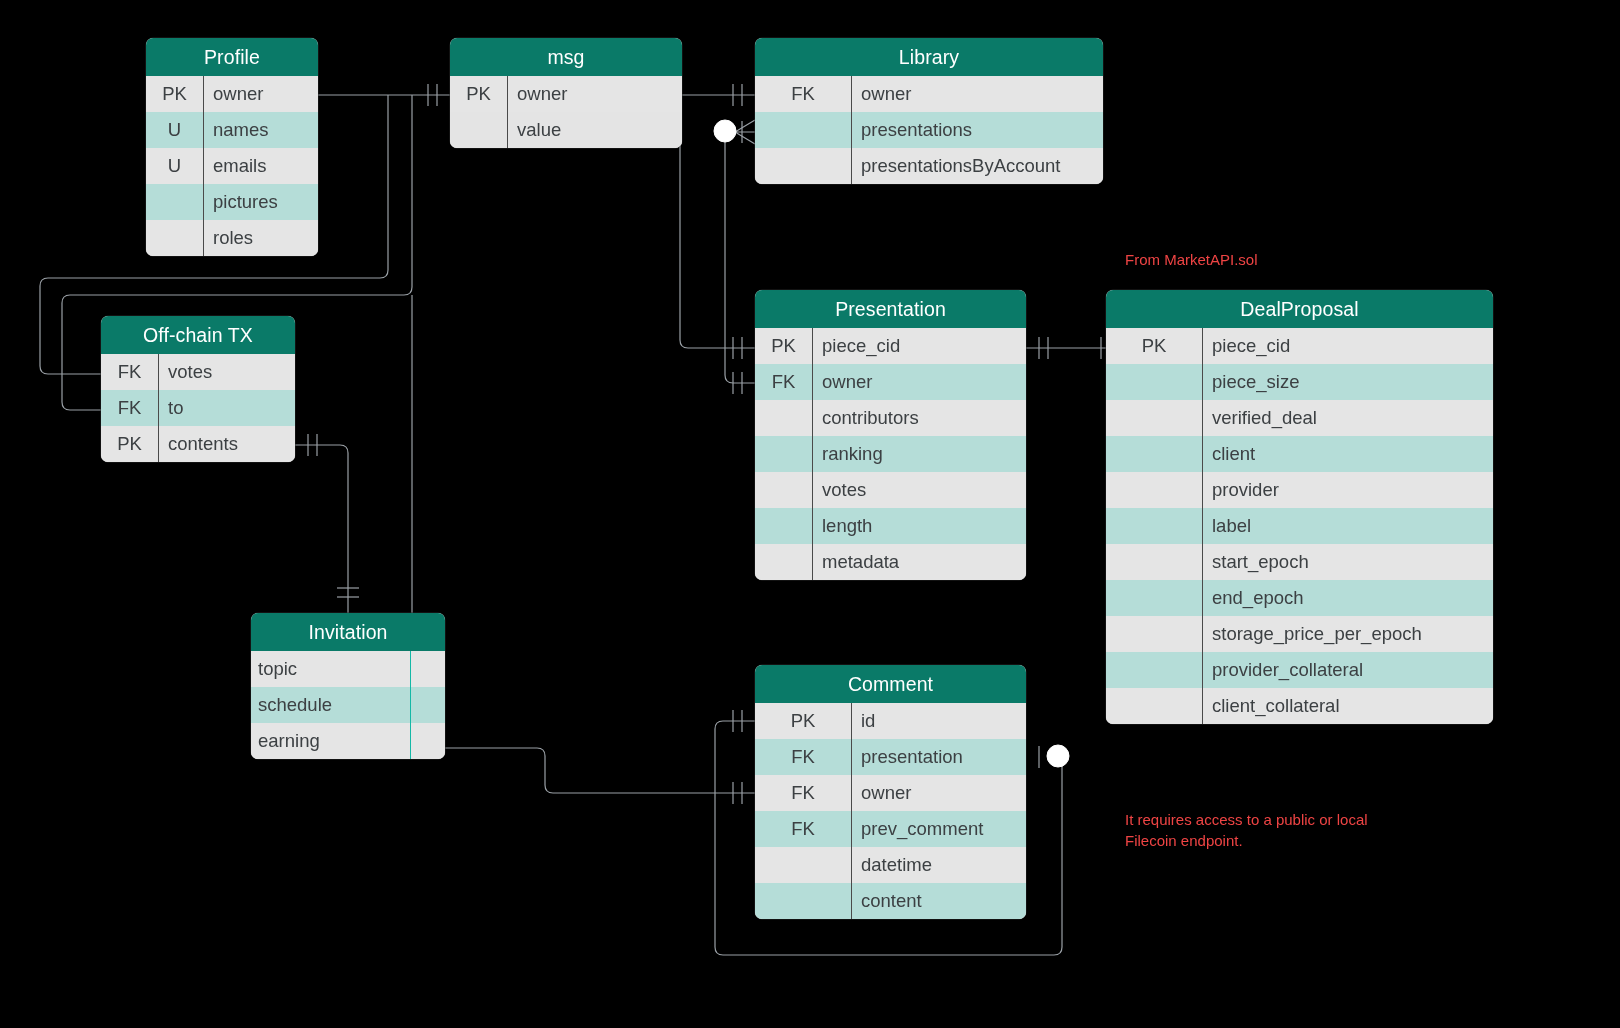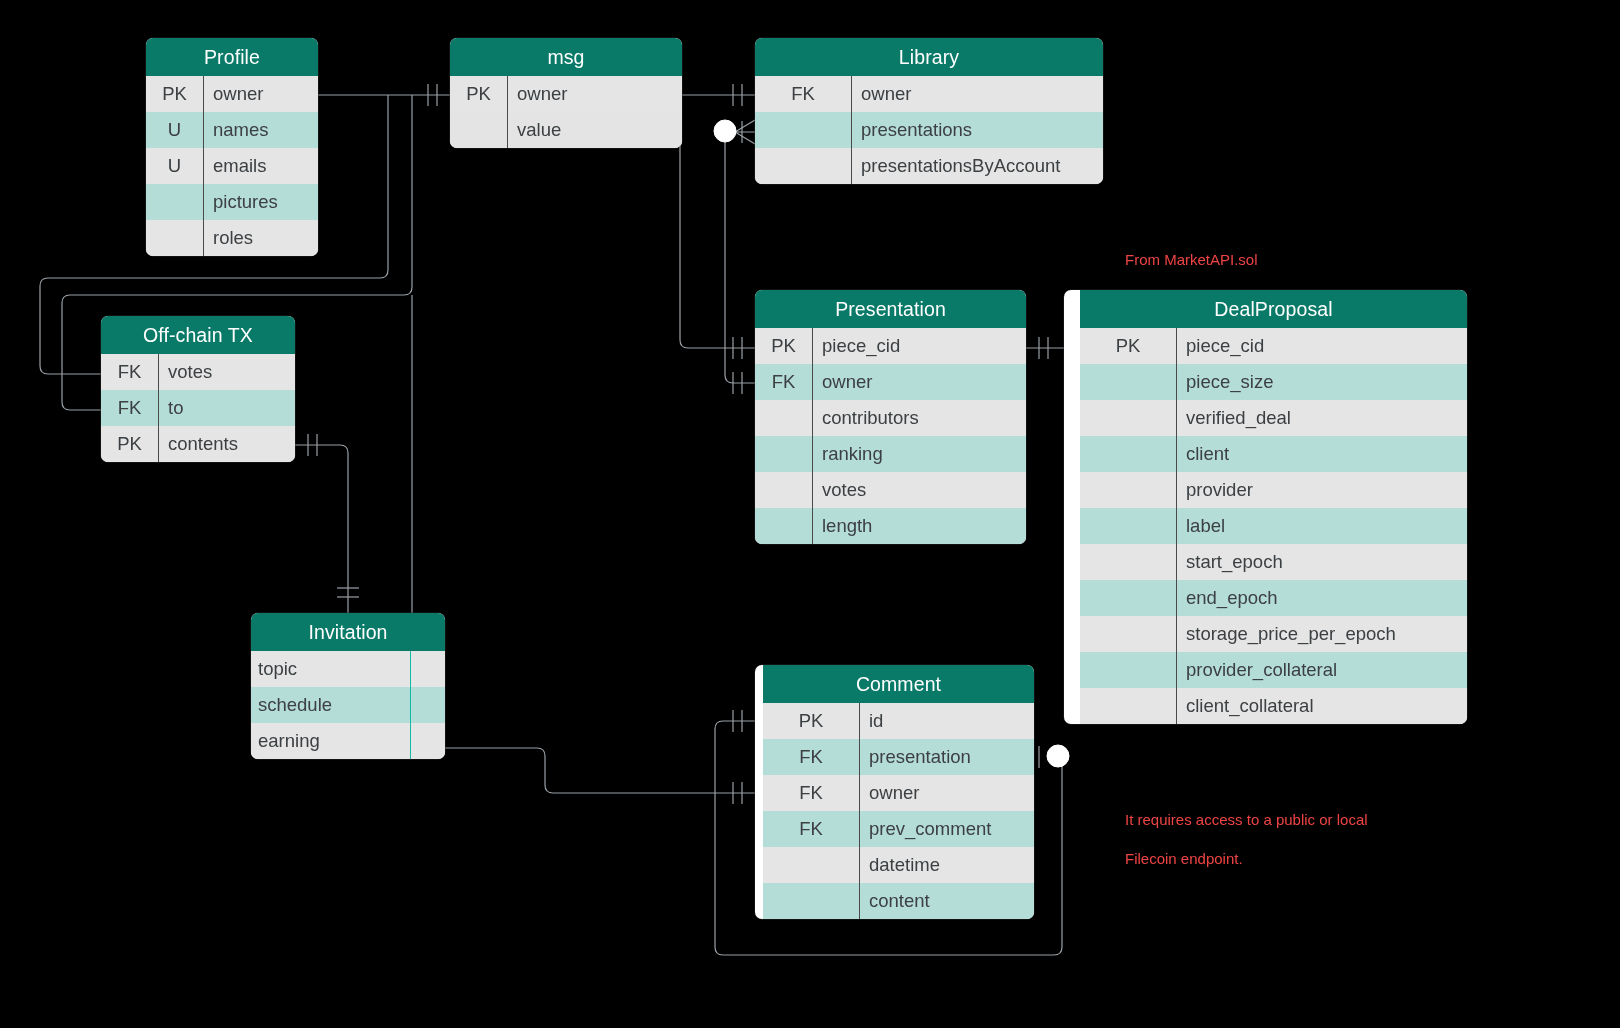--- a/index.html
+++ b/index.html
@@ -254,22 +254,26 @@
         <div class="attr-name">ranking</div>
       </div>
       <div class="attr-row">
         <div class="attr-key"></div>
         <div class="attr-name">votes</div>
       </div>
       <div class="attr-row alt">
         <div class="attr-key"></div>
         <div class="attr-name">length</div>
       </div>
-    </div>
-    <div class="entity" style="left: 1064px; top: 290px; width: 387px; padding-left: 16px;">
+      <div class="attr-row">
+        <div class="attr-key"></div>
+        <div class="attr-name">metadata</div>
+      </div>
+    </div>
+    <div class="entity" style="left: 1106px; top: 290px; width: 387px;">
       <div class="entity-title">DealProposal</div>
       <div class="attr-row">
         <div class="attr-key" style="flex-basis: 97px; width: 97px;">PK</div>
         <div class="attr-name">piece_cid</div>
       </div>
       <div class="attr-row alt">
         <div class="attr-key" style="flex-basis: 97px; width: 97px;"></div>
         <div class="attr-name">piece_size</div>
       </div>
       <div class="attr-row">
@@ -317,21 +321,21 @@
       </div>
       <div class="attr-row alt">
         <div class="attr-name">schedule</div>
         <div class="attr-key"></div>
       </div>
       <div class="attr-row">
         <div class="attr-name">earning</div>
         <div class="attr-key"></div>
       </div>
     </div>
-    <div class="entity" style="left: 755px; top: 665px; width: 271px; padding-left: 8px;">
+    <div class="entity" style="left: 755px; top: 665px; width: 271px;">
       <div class="entity-title">Comment</div>
       <div class="attr-row">
         <div class="attr-key" style="flex-basis: 97px; width: 97px;">PK</div>
         <div class="attr-name">id</div>
       </div>
       <div class="attr-row alt">
         <div class="attr-key" style="flex-basis: 97px; width: 97px;">FK</div>
         <div class="attr-name">presentation</div>
       </div>
       <div class="attr-row">
@@ -346,14 +350,14 @@
         <div class="attr-key" style="flex-basis: 97px; width: 97px;"></div>
         <div class="attr-name">datetime</div>
       </div>
       <div class="attr-row alt">
         <div class="attr-key" style="flex-basis: 97px; width: 97px;"></div>
         <div class="attr-name">content</div>
       </div>
     </div>
     <div class="note" style="left: 1125px; top: 240px;">From MarketAPI.sol</div>
     <div class="note" style="left: 1125px; top: 800px;">It requires access to a public or local</div>
-    <div class="note" style="left: 1125px; top: 839px;">Filecoin endpoint.</div>
+    <div class="note" style="left: 1125px; top: 821px;">Filecoin endpoint.</div>
   </div>
 
 </body></html>

